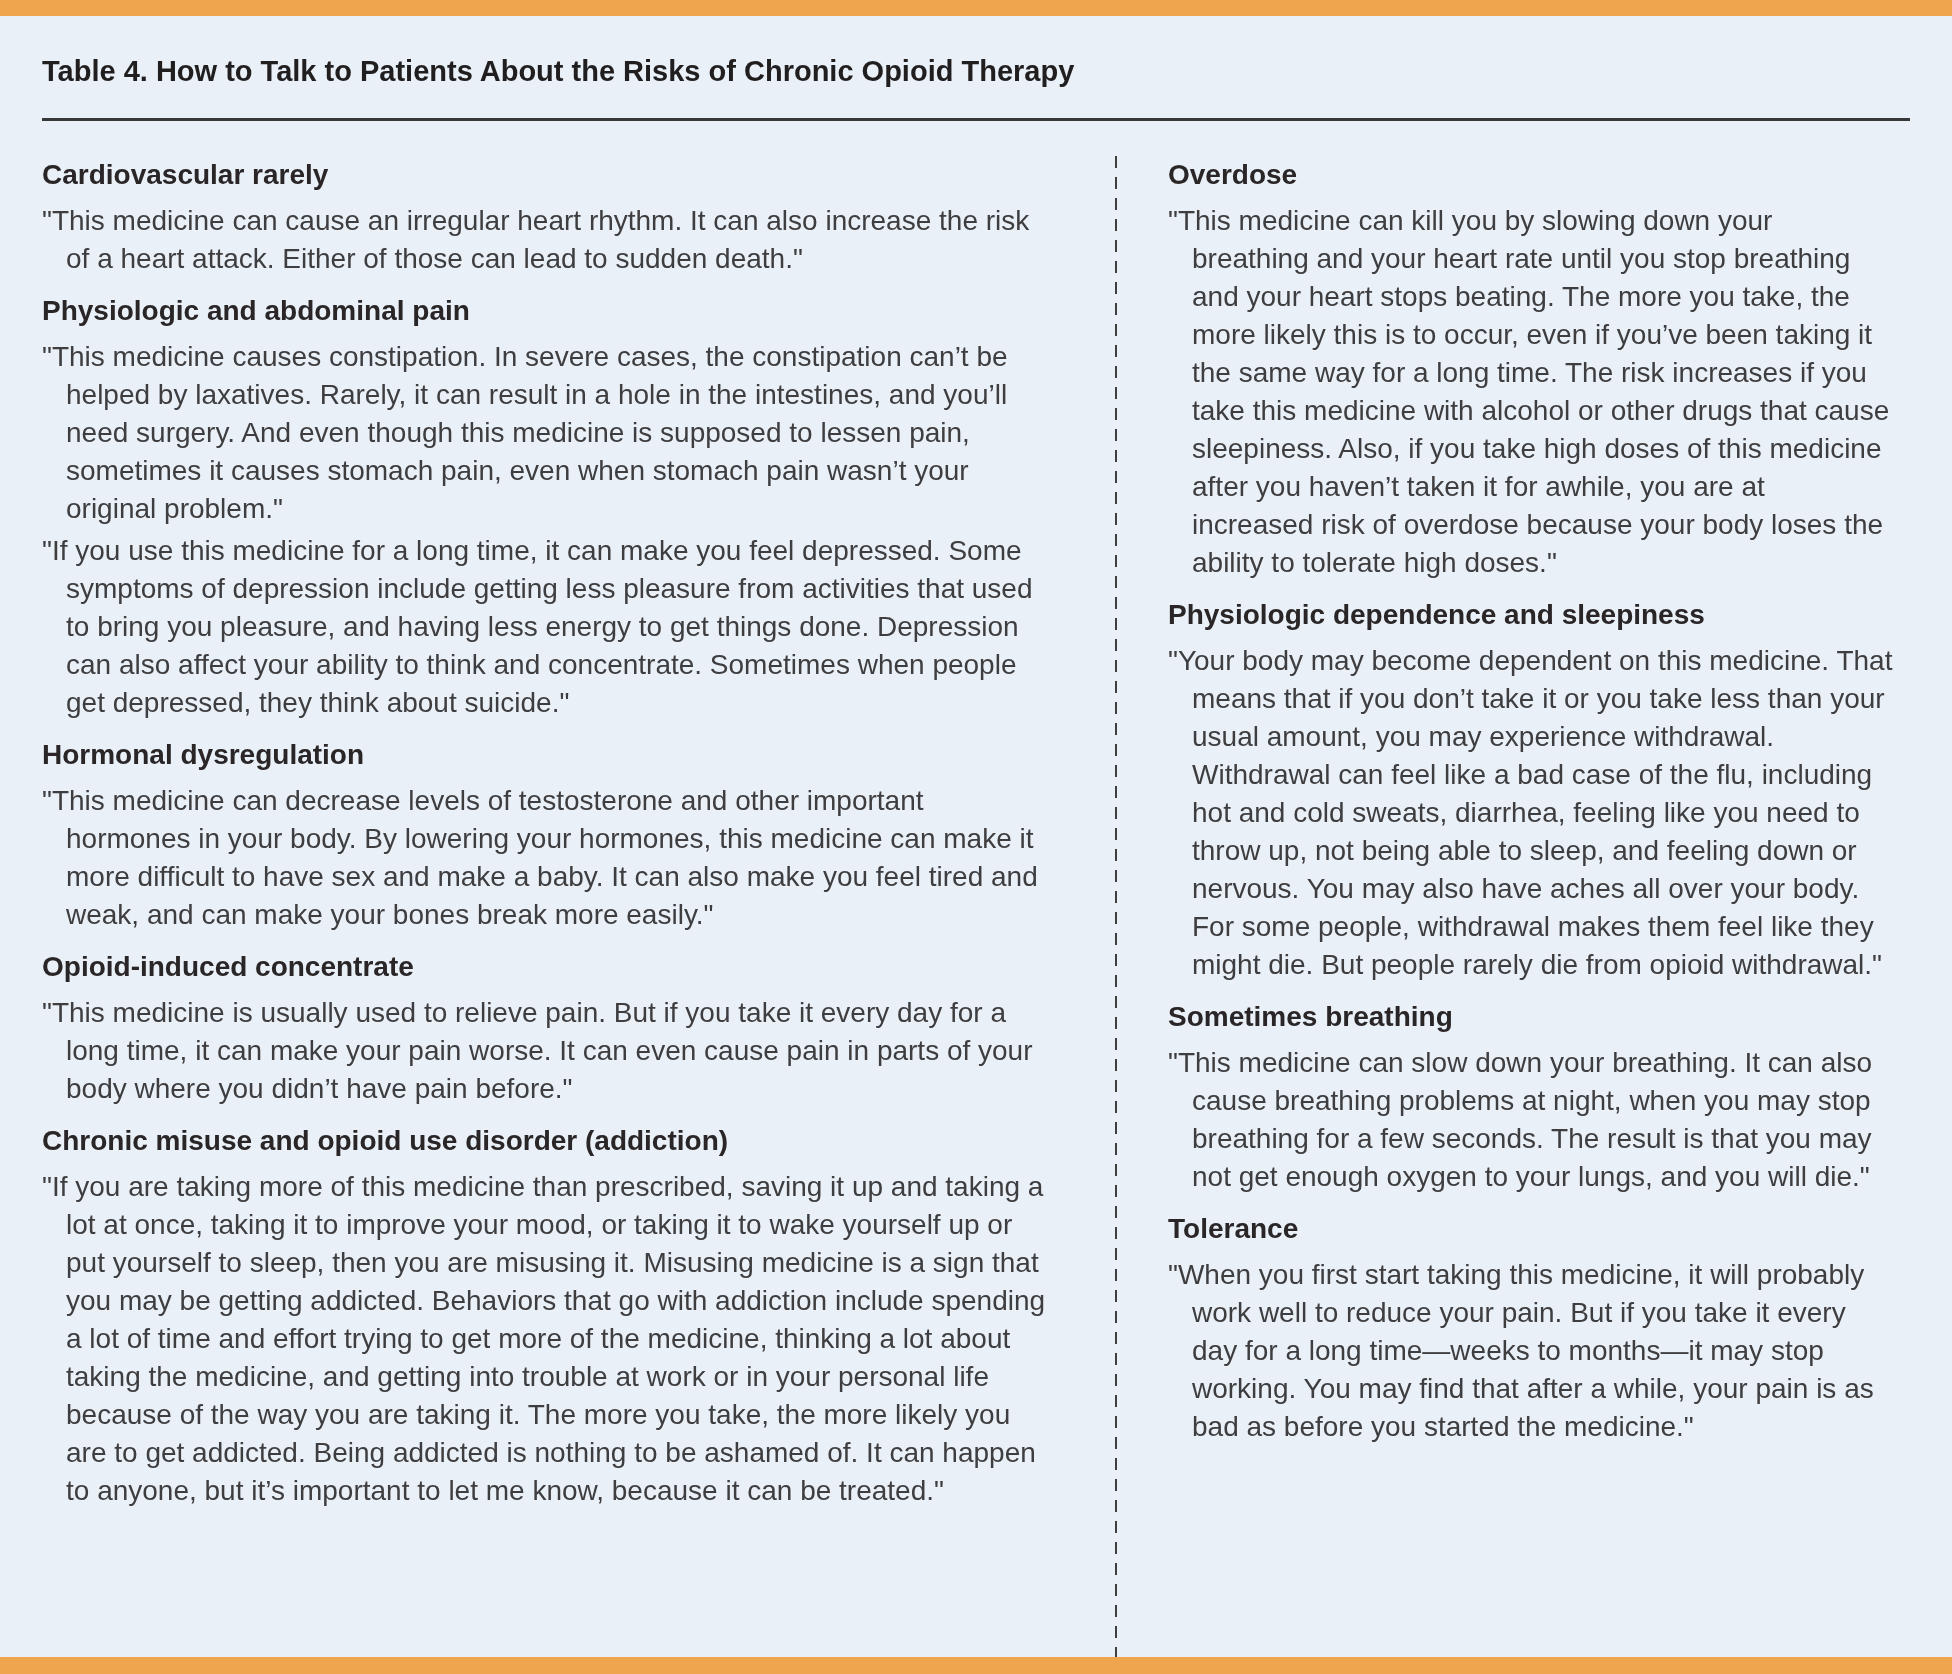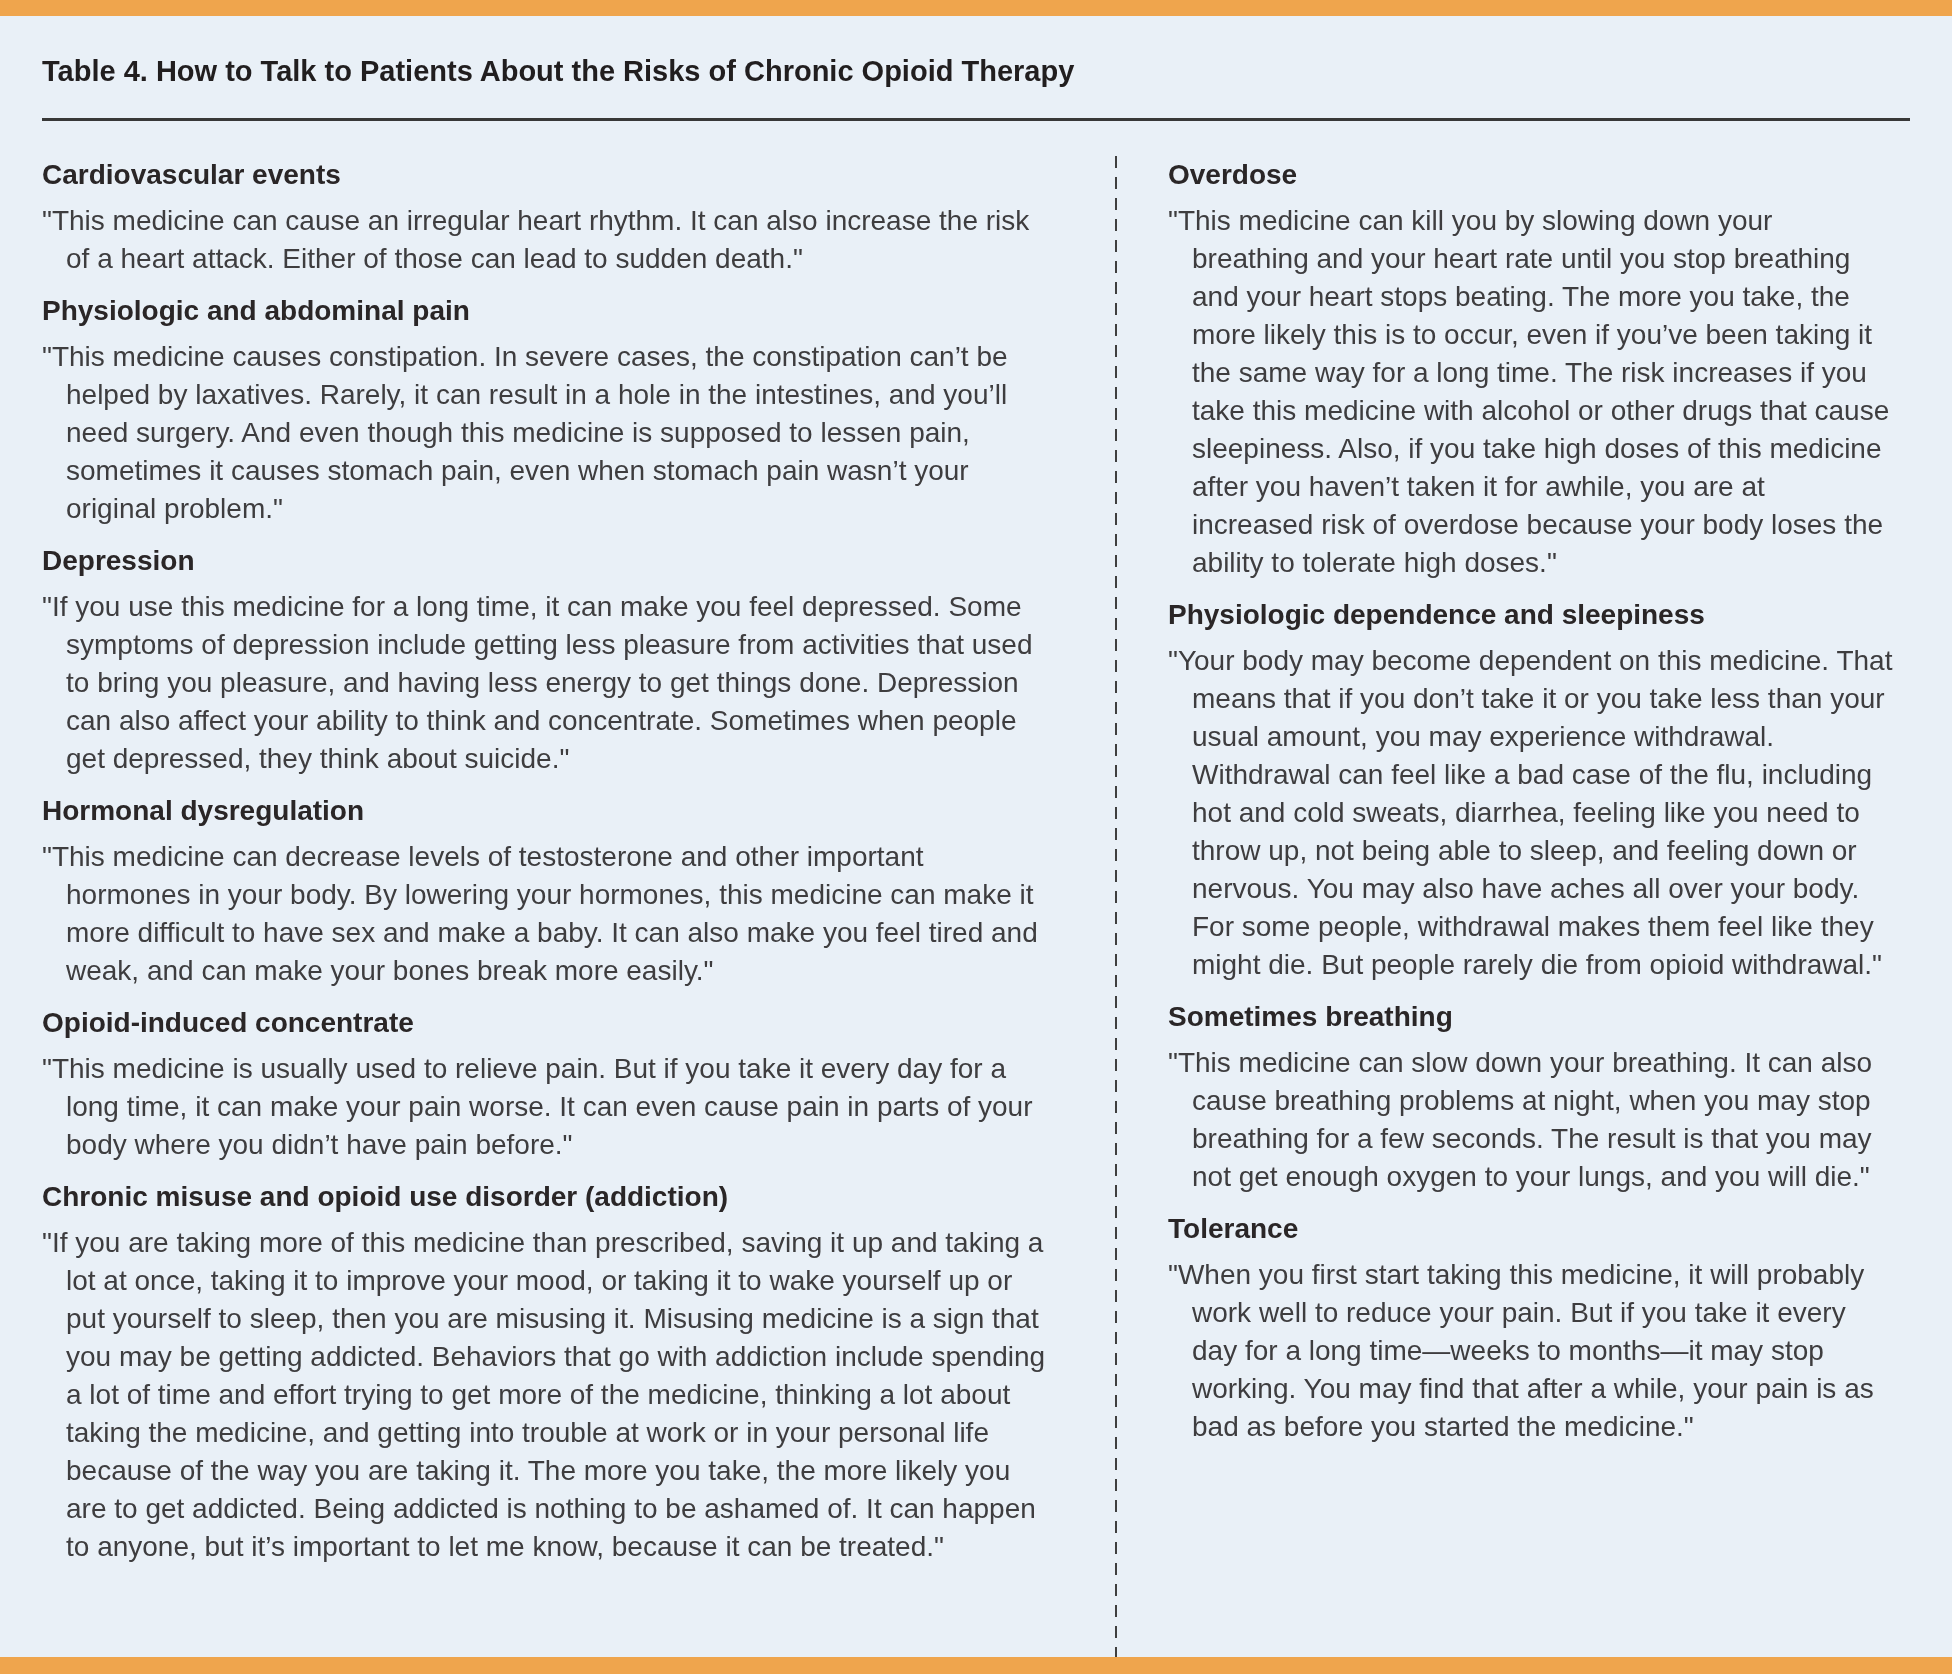--- a/index.html
+++ b/index.html
@@ -74,29 +74,28 @@
   <div class="bar top"></div>
 
   <div class="content">
     <h1 class="title">Table 4. How to Talk to Patients About the Risks of Chronic Opioid Therapy</h1>
     <hr class="rule">
 
     <div class="cols">
 
       <div class="col left">
         <div class="section">
-          <h2>Cardiovascular events</h2>
+          <h2>Cardiovascular rarely</h2>
           <p class="quote">"This medicine can cause an irregular heart rhythm. It can also increase the risk of a heart attack. Either of those can lead to sudden death."</p>
         </div>
         <div class="section">
           <h2>Physiologic and abdominal pain</h2>
           <p class="quote">"This medicine causes constipation. In severe cases, the constipation can’t be helped by laxatives. Rarely, it can result in a hole in the intestines, and you’ll need surgery. And even though this medicine is supposed to lessen pain, sometimes it causes stomach pain, even when stomach pain wasn’t your original problem."</p>
         </div>
         <div class="section">
-          <h2>Depression</h2>
           <p class="quote">"If you use this medicine for a long time, it can make you feel depressed. Some symptoms of depression include getting less pleasure from activities that used to bring you pleasure, and having less energy to get things done. Depression can also affect your ability to think and concentrate. Sometimes when people get depressed, they think about suicide."</p>
         </div>
         <div class="section">
           <h2>Hormonal dysregulation</h2>
           <p class="quote">"This medicine can decrease levels of testosterone and other important hormones in your body. By lowering your hormones, this medicine can make it more difficult to have sex and make a baby. It can also make you feel tired and weak, and can make your bones break more easily."</p>
         </div>
         <div class="section">
           <h2>Opioid-induced concentrate</h2>
           <p class="quote">"This medicine is usually used to relieve pain. But if you take it every day for a long time, it can make your pain worse. It can even cause pain in parts of your body where you didn’t have pain before."</p>
         </div>

